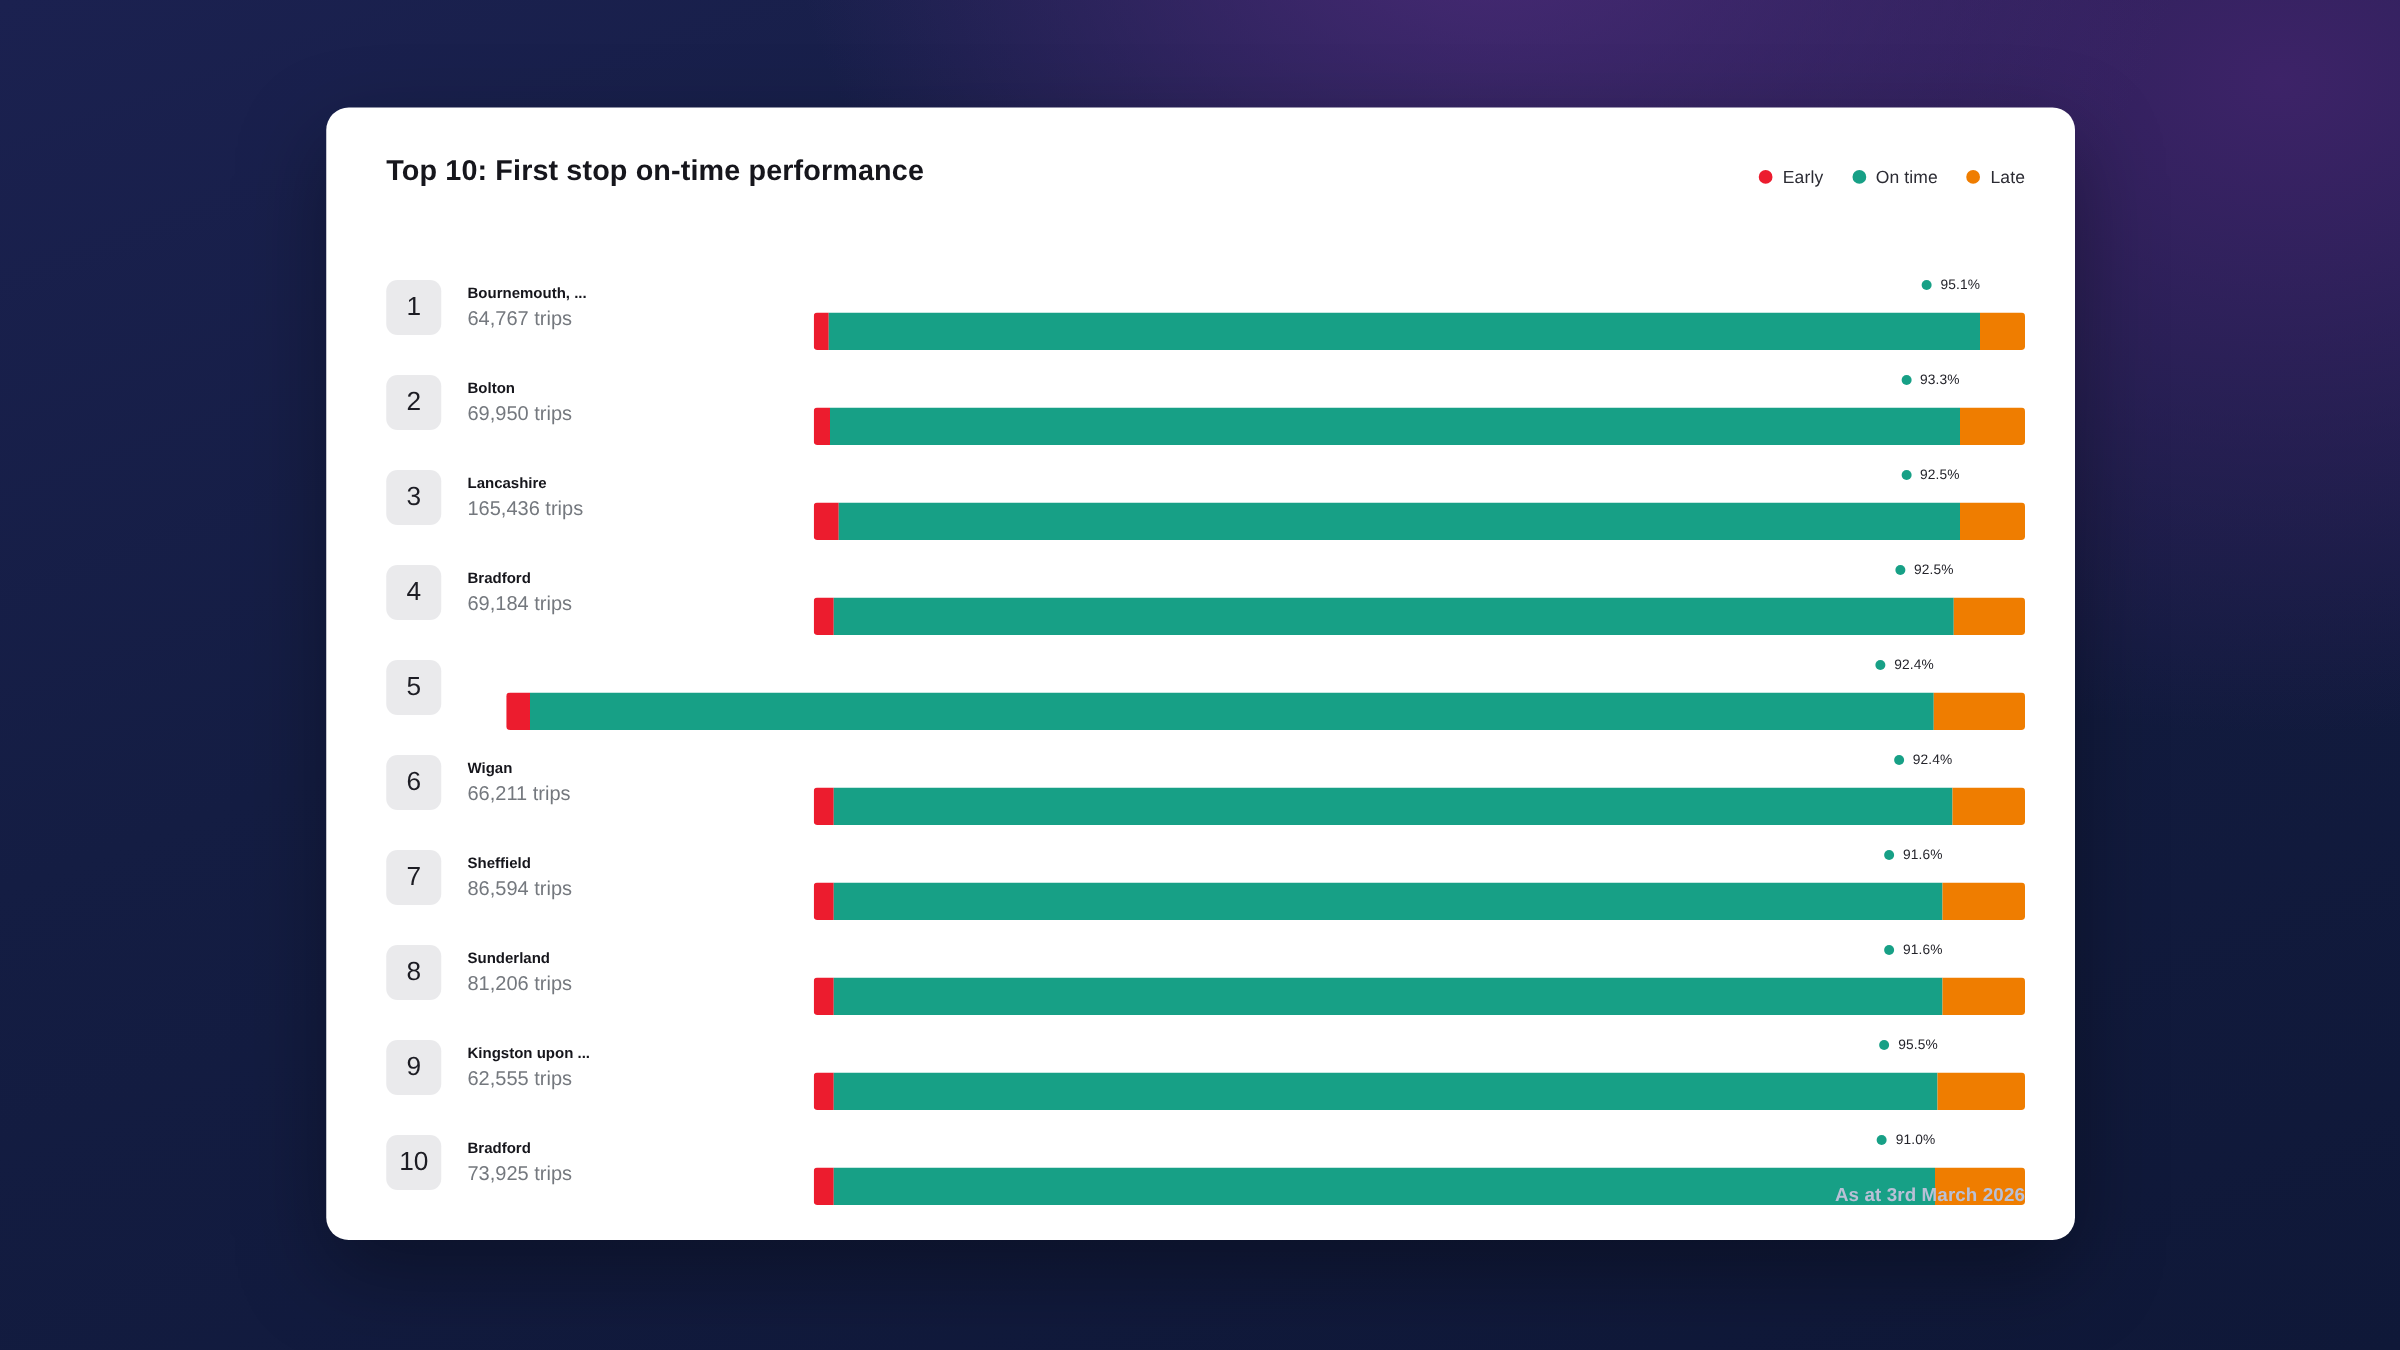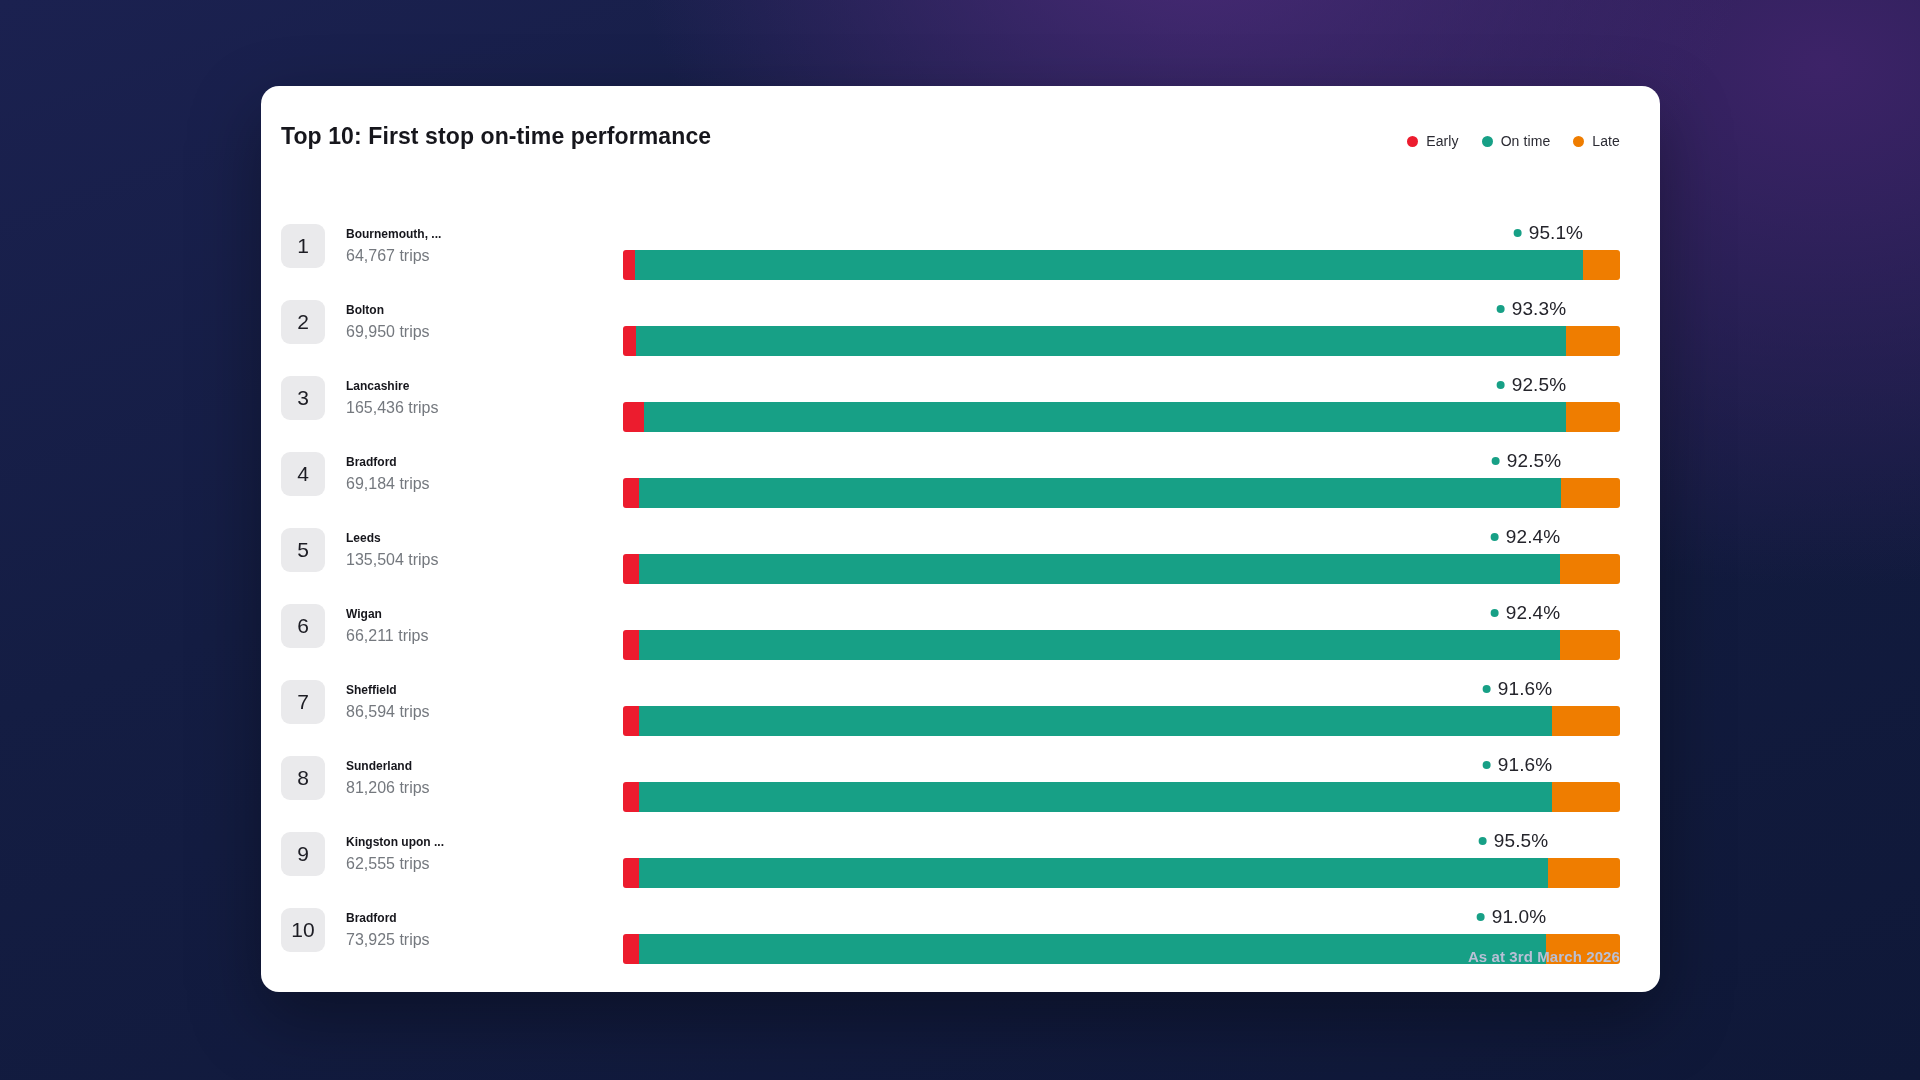--- a/index.html
+++ b/index.html
@@ -20,21 +20,21 @@
   }
 
   
   #card {
     position:absolute;
     left:261px; top:86px;
     width:1399px; height:906px;
     background:#ffffff;
     border-radius:18px;
     box-shadow:0 26px 70px rgba(0,0,0,.34);
-    padding:36px 40px 0 20px;
+    padding:36px 40px 0 48px;
   }
 
   
   #header { position:relative; height:74px; }
 
   #title {
     font-size:23px;
     font-weight:700;
     color:#16161c;
     letter-spacing:.1px;
@@ -133,21 +133,21 @@
     gap:7px;
     white-space:nowrap;
   }
   .pct-dot {
     width:8px; height:8px;
     border-radius:50%;
     background:#17a086;
     flex:0 0 auto;
   }
   .pct-text {
-    font-size:19px;
+    font-size:11px;
     color:#24242b;
     letter-spacing:.1px;
   }
 
   
   #footer {
     position:absolute;
     right:40px; bottom:27px;
     font-size:15px;
     font-weight:700;
@@ -246,24 +246,20 @@
             <div class="seg seg-late" style="width: 5.9%; background: rgb(239, 125, 0);"></div>
           </div>
           <div class="pct-tag" style="left: 94.1%;">
             <span class="pct-dot" style="background: rgb(23, 160, 134);"></span>
             <span class="pct-text">92.5%</span>
           </div>
         </div>
       </div>
       <div class="row">
         <div class="rank">5</div>
-        <div class="labels">
-          <div class="loc-name">Leeds</div>
-          <div class="loc-trips">135,504 trips</div>
-        </div>
         <div class="bar-area">
           <div class="bar-track">
             <div class="seg seg-early" style="width: 1.6%; background: rgb(236, 28, 46);"></div>
             <div class="seg seg-ontime" style="width: 92.4%; background: rgb(23, 160, 134);"></div>
             <div class="seg seg-late" style="width: 6%; background: rgb(239, 125, 0);"></div>
           </div>
           <div class="pct-tag" style="left: 94%;">
             <span class="pct-dot" style="background: rgb(23, 160, 134);"></span>
             <span class="pct-text">92.4%</span>
           </div>

